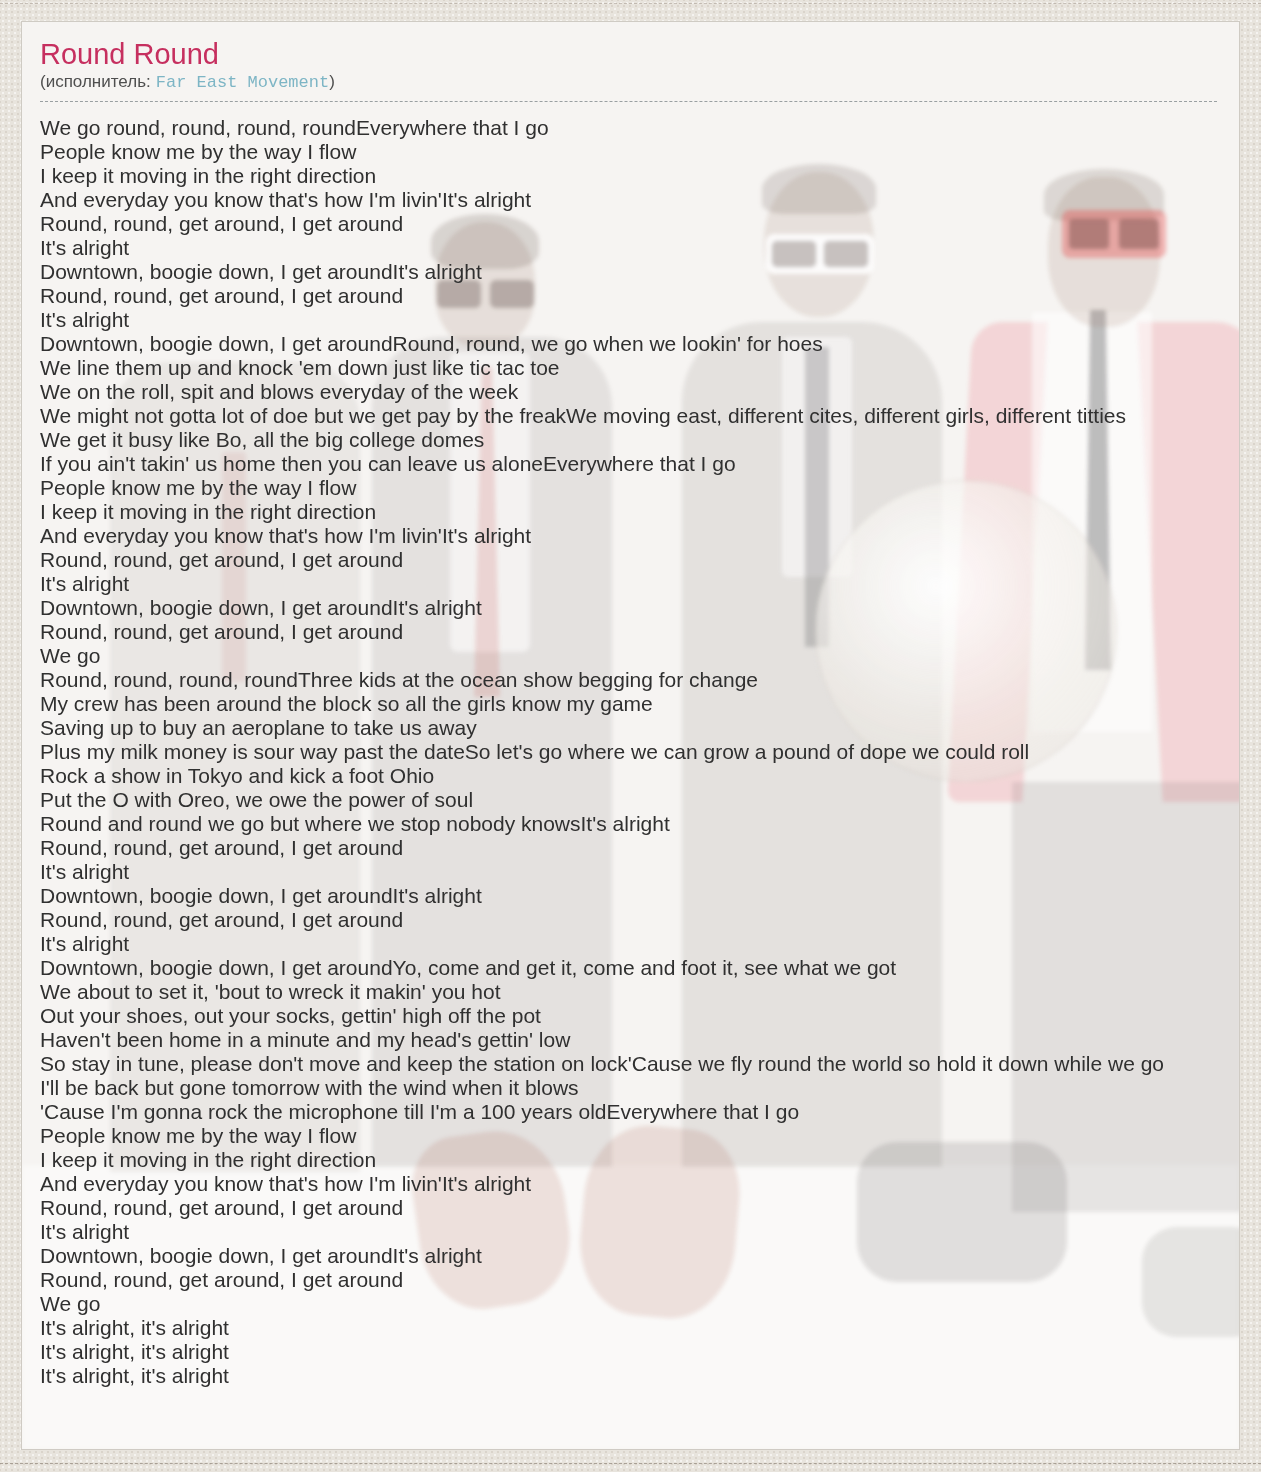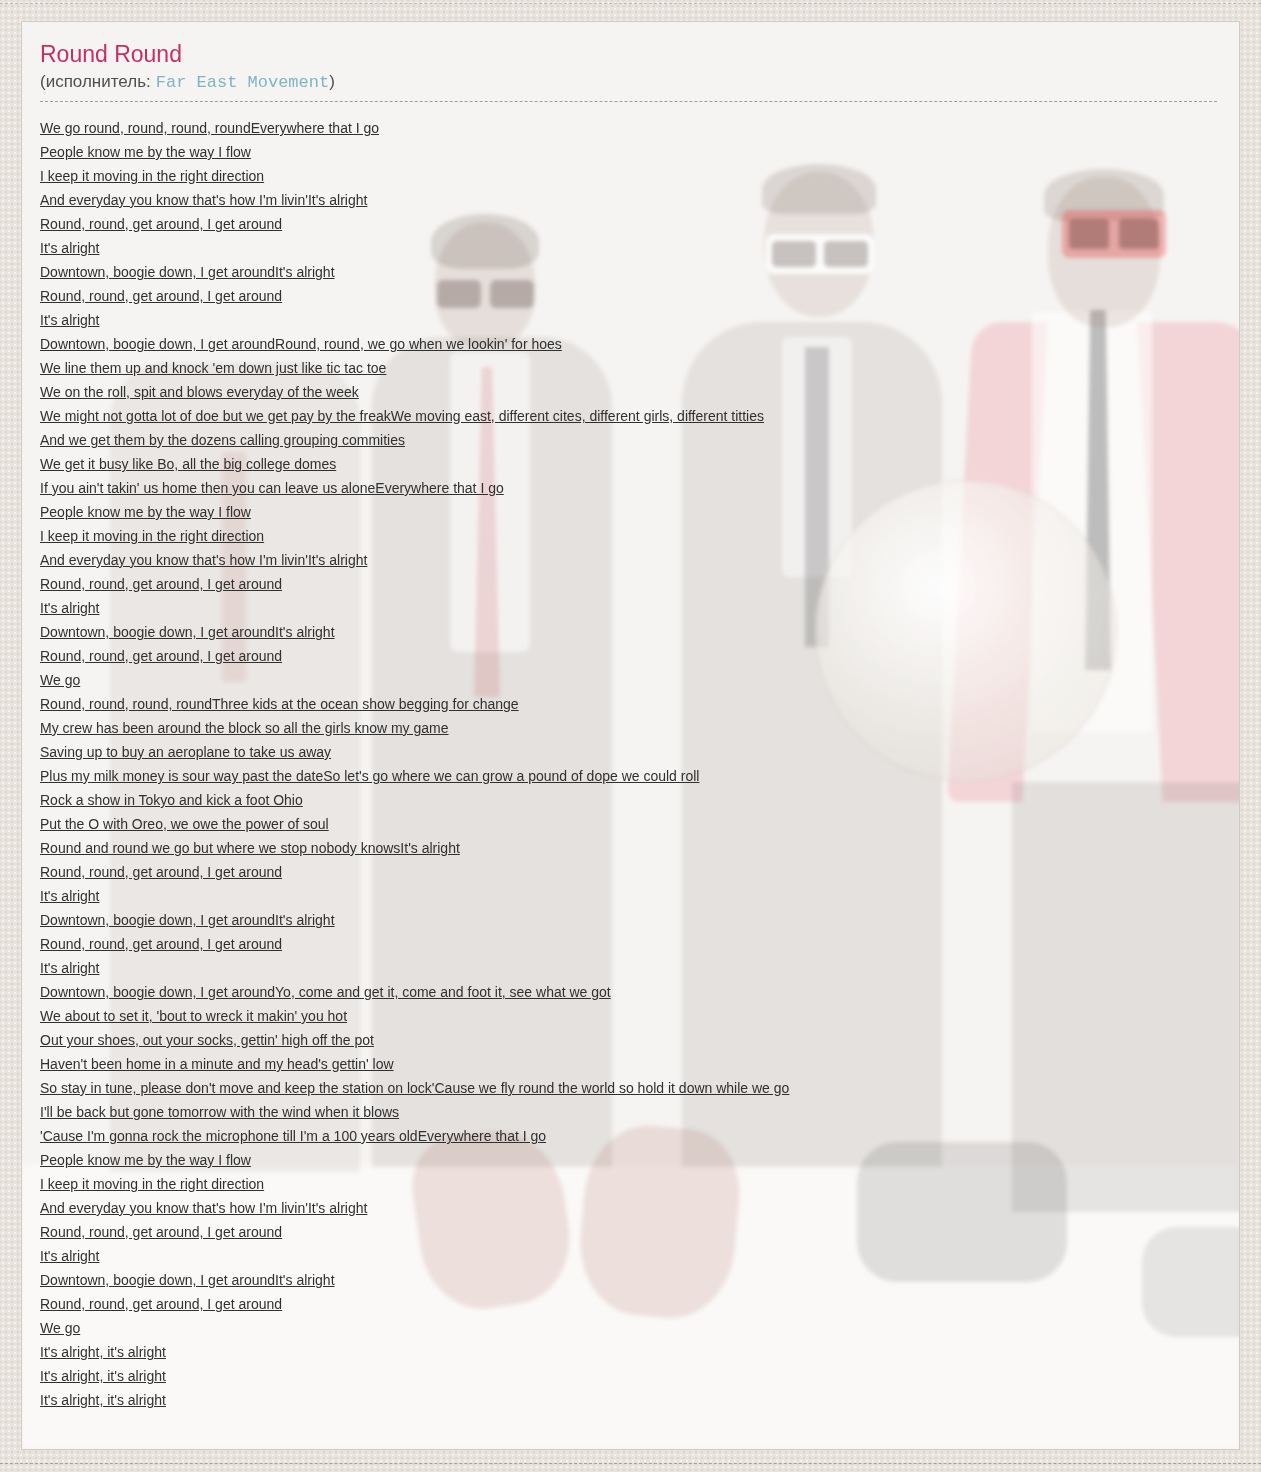--- a/index.html
+++ b/index.html
@@ -74,31 +74,31 @@
   .pC-pants   { left:990px; top:760px; width:230px; height:430px; background:rgba(95,88,85,.13); }
 
   .shoe1 { left:395px;  top:1110px; width:150px; height:175px; background:rgba(165,95,75,.16); border-radius:30% 45% 40% 40%; transform:rotate(-8deg); }
   .shoe2 { left:560px;  top:1105px; width:155px; height:190px; background:rgba(165,95,75,.16); border-radius:40% 35% 40% 40%; transform:rotate(5deg); }
   .shoe3 { left:835px;  top:1120px; width:210px; height:140px; background:rgba(75,70,68,.15); border-radius:40px; }
   .shoe4 { left:1120px; top:1205px; width:125px; height:110px; background:rgba(75,70,68,.12); border-radius:35px; }
 
   
   .content { position:relative; z-index:2; padding:16px 22px 0 18px; }
   .title {
-    margin:0; font-size:23px; line-height:32px; font-weight:400;
+    margin:0; font-size:29px; line-height:32px; font-weight:400;
     color:var(--title, #c62f5f);
   }
   .artist-line {
     margin-top:3px; padding-bottom:9px;
     font-size:17px; line-height:18px;
     color:var(--artist-text, #4f4f4f);
     border-bottom:1px dashed #9aa0a2;
   }
   .artist-link { color:var(--artist-link, #7db5c5); text-decoration:none; margin-left:5px; cursor:pointer;font-family:Liberation Mono, monospace; }
-  .lyrics { margin-top:14px; color:var(--lyrics-text, #303030); font-size:14px;text-decoration:underline; }
+  .lyrics { margin-top:14px; color:var(--lyrics-text, #303030); font-size:21px; }
   .lyric-line { height:24px; line-height:24px; white-space:nowrap; }
 </style>
 </head>
 <body>
 
 <div class="panel">
 
   <div class="photo">
     <div class="ph floor"></div>
 
@@ -155,21 +155,20 @@
         <div class="lyric-line">And everyday you know that's how I'm livin'It's alright</div>
         <div class="lyric-line">Round, round, get around, I get around</div>
         <div class="lyric-line">It's alright</div>
         <div class="lyric-line">Downtown, boogie down, I get aroundIt's alright</div>
         <div class="lyric-line">Round, round, get around, I get around</div>
         <div class="lyric-line">It's alright</div>
         <div class="lyric-line">Downtown, boogie down, I get aroundRound, round, we go when we lookin' for hoes</div>
         <div class="lyric-line">We line them up and knock 'em down just like tic tac toe</div>
         <div class="lyric-line">We on the roll, spit and blows everyday of the week</div>
         <div class="lyric-line">We might not gotta lot of doe but we get pay by the freakWe moving east, different cites, different girls, different titties</div>
-        <div class="lyric-line">And we get them by the dozens calling grouping commities</div>
         <div class="lyric-line">We get it busy like Bo, all the big college domes</div>
         <div class="lyric-line">If you ain't takin' us home then you can leave us aloneEverywhere that I go</div>
         <div class="lyric-line">People know me by the way I flow</div>
         <div class="lyric-line">I keep it moving in the right direction</div>
         <div class="lyric-line">And everyday you know that's how I'm livin'It's alright</div>
         <div class="lyric-line">Round, round, get around, I get around</div>
         <div class="lyric-line">It's alright</div>
         <div class="lyric-line">Downtown, boogie down, I get aroundIt's alright</div>
         <div class="lyric-line">Round, round, get around, I get around</div>
         <div class="lyric-line">We go</div>

